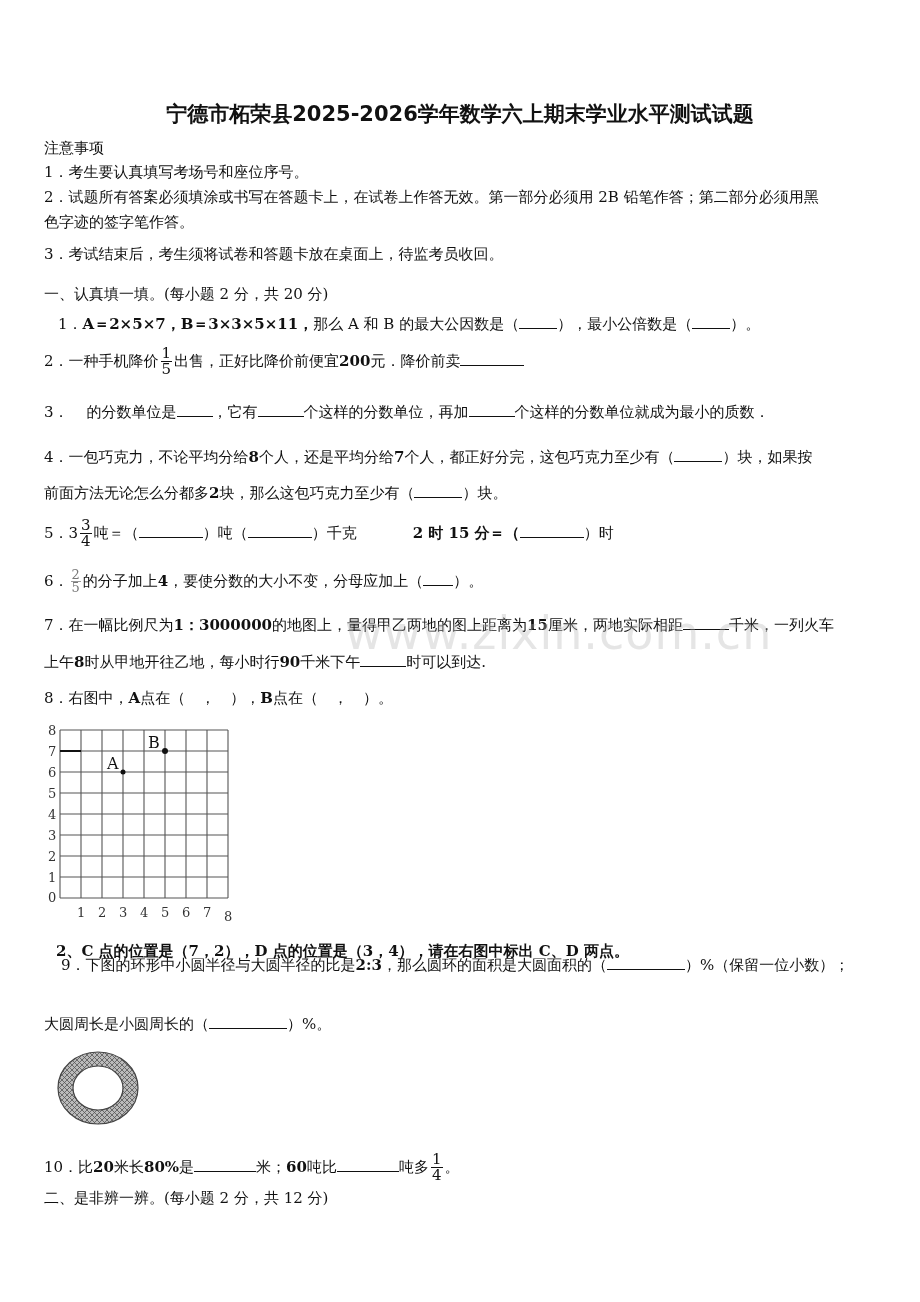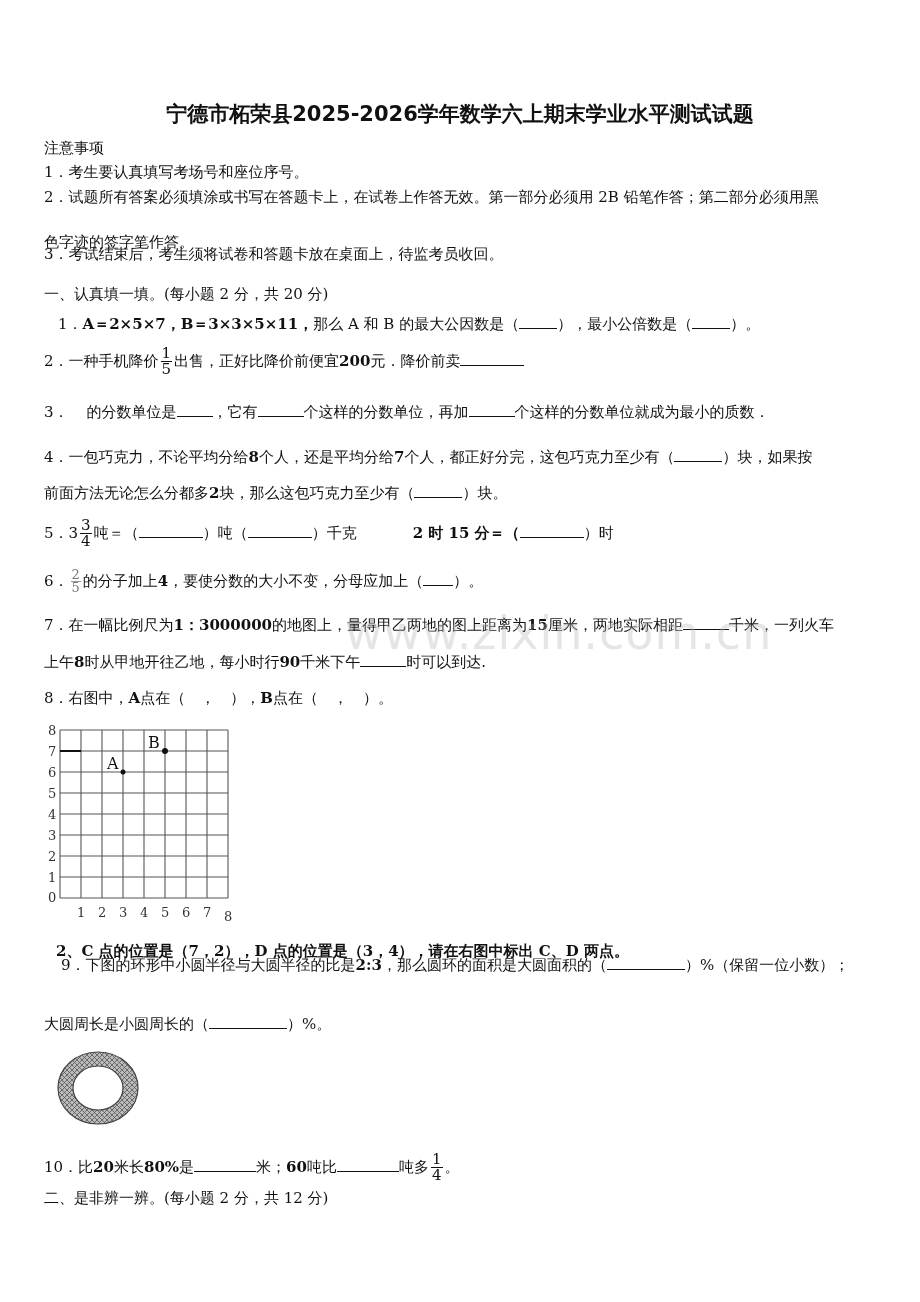--- a/index.html
+++ b/index.html
@@ -24,21 +24,21 @@
 </head>
 <body>
 
 <div class="page">
 
   <div class="title">宁德市柘荣县2025-2026学年数学六上期末学业水平测试试题</div>
 
   <div class="line" style="top:138px;">注意事项</div>
   <div class="line" style="top:162px;">1．考生要认真填写考场号和座位序号。</div>
   <div class="line" style="top:187px;">2．试题所有答案必须填涂或书写在答题卡上，在试卷上作答无效。第一部分必须用 2B 铅笔作答；第二部分必须用黑</div>
-  <div class="line" style="top:212px;margin-top:20px;">色字迹的签字笔作答。</div>
+  <div class="line" style="top:212px;">色字迹的签字笔作答。</div>
   <div class="line" style="top:244px;">3．考试结束后，考生须将试卷和答题卡放在桌面上，待监考员收回。</div>
 
   <div class="line" style="top:284px;">一、认真填一填。(每小题 2 分，共 20 分)</div>
 
   <div class="line" style="top:314px;margin-left:14px;">
     <span>1．</span><span class="b">A＝2×5×7，B＝3×3×5×11，</span><span>那么 A 和 B 的最大公因数是（</span><span class="blank" style="width:38px"></span><span>），最小公倍数是（</span><span class="blank" style="width:38px"></span><span>）。</span>
   </div>
 
   <div class="line" style="top:346px;">
     <span>2．一种手机降价</span><span class="frac"><span class="num">1</span><span class="den">5</span></span><span>出售，正好比降价前便宜</span><span class="b">200</span><span>元．降价前卖</span><span class="blank" style="width:64px"></span>

